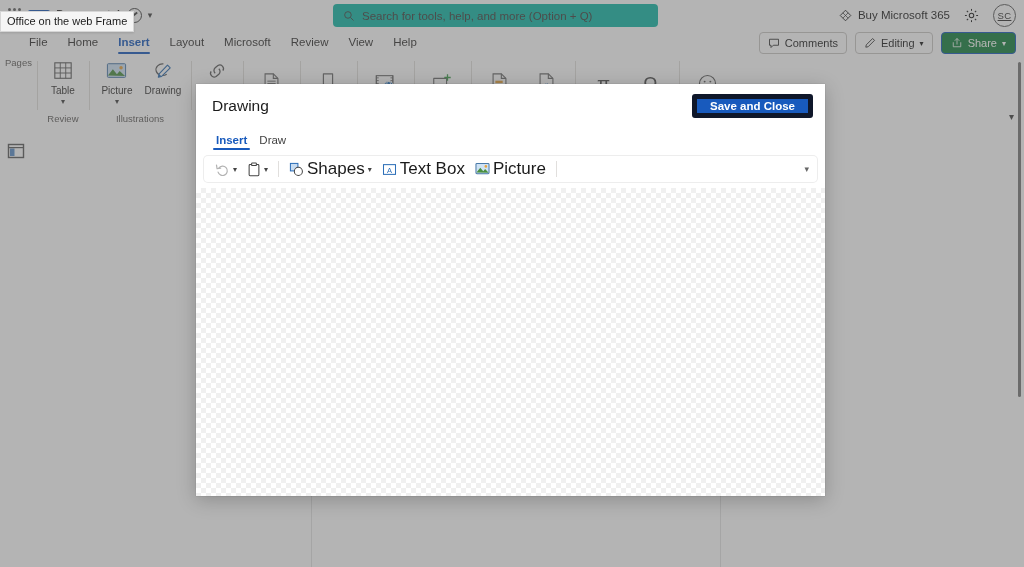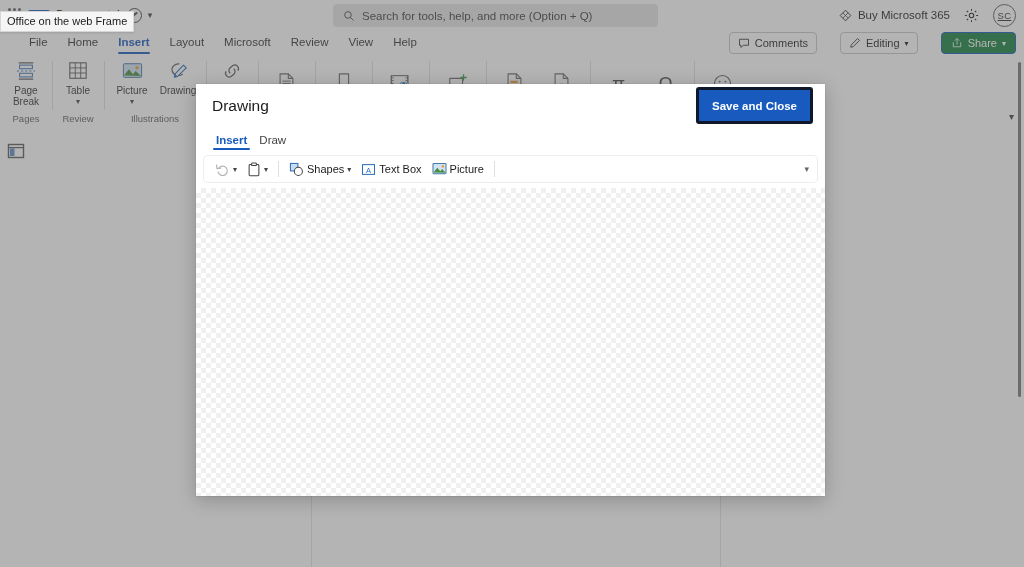--- a/index.html
+++ b/index.html
@@ -28,21 +28,21 @@
   .wordlogo { width: 22px; height: 16px; position: relative; }
   .wordlogo .bar { position:absolute; left:0; top:3px; width:22px; height:11px; background:#185abd; border-radius:2px;}
   .wordlogo .w { position:absolute; left:4px; top:3px; color:#fff; font-size:8px; font-weight:bold; line-height:11px;}
   .doctitle { font-size: 12px; color: #323130; white-space: nowrap; }
   .autosave-icon { width: 15px; height: 15px; border-radius: 50%; border: 1.5px solid #444; position: relative; }
   .autosave-icon::after { content:""; position:absolute; left:2px; top:5px; width:8px; height:2px; background:#444; transform: rotate(-38deg); }
   .chev { font-size: 9px; color: #444; }
 
   .tb-search {
     position: absolute; left: 333px; top: 4px; width: 325px; height: 23px;
-    background: #e5e5e5; border-radius: 4px; display: flex; align-items: center;
+    background: #14b8a6; border-radius: 4px; display: flex; align-items: center;
     gap: 7px; padding: 0 9px; border: 1px solid transparent;
   }
   .tb-search .ph { font-size: 11.5px; color: #41403f; white-space: nowrap; }
 
   .tb-right {
     position: absolute; right: 8px; top: 0; height: 30px; display: flex; align-items: center; gap: 14px;
   }
   .buy365 { display: flex; align-items: center; gap: 6px; font-size: 11.5px; color: #1b1b1b; }
   .diamond { width: 13px; height: 13px; }
   .gear { width: 15px; height: 15px; }
@@ -63,21 +63,21 @@
   
   .tabstrip {
     position: absolute; left: 0; top: 30px; width: 1024px; height: 25px;
     background: #ffffff; display: flex; align-items: center; padding-left: 20px; gap: 2px;
   }
   .rtab { font-size: 11.5px; color: #323130; padding: 3px 9px 4px; border-radius: 3px; position: relative; white-space: nowrap;}
   .rtab.active { color: #185abd; font-weight: bold; }
   .rtab.active::after {
     content:""; position:absolute; left: 9px; right: 9px; bottom: -2px; height: 2px; background: #185abd; border-radius: 2px;
   }
-  .tabstrip-right { position: absolute; right: 8px; top: 2px; display: flex; align-items: flex-start; gap: 23px; }
+  .tabstrip-right { position: absolute; right: 8px; top: 2px; display: flex; align-items: flex-start; gap: 8px; }
   .ghostbtn {
     display: flex; align-items: center; gap: 5px; font-size: 11px; color: #1b1b1b;
     border: 1px solid #c9c7c5; background: #fff; border-radius: 4px; padding: 3px 8px; height: 22px; white-space: nowrap;
   }
   .bluebtn {
     display: flex; align-items: center; gap: 5px; font-size: 11px; color: #fff;
     background: #15803d; border-radius: 4px; padding: 3px 9px; height: 22px; white-space: nowrap; border: 1px solid #185abd;
   }
 
   
@@ -129,35 +129,35 @@
   }
   .dlg-head {
     height: 43px; display: flex; align-items: center; padding: 0 12px 0 16px;
   }
   .dlg-title { font-size: 15.5px; color: #1b1b1b; flex: 1; }
   .dlg-btn-secondary {
     font-size: 11.5px; color: #1b1b1b; background: #fff; border: 1px solid #9a9a9a;
     border-radius: 3px; height: 24px; padding: 0 11px; margin-right: 10px; white-space: nowrap;
   }
   .dlg-btn-primary {
-    font-size: 11.5px; color: #fff; background: #185abd; border: 3px solid #0f172a;
-    border-radius: 3px; height: 37px; padding: 0 13px; white-space: nowrap; font-weight: bold;
+    font-size: 11.5px; color: #fff; background: #185abd; border: 5px solid #0f172a;
+    border-radius: 3px; height: 24px; padding: 0 13px; white-space: nowrap; font-weight: bold;
   }
   .dlg-tabs { height: 23px; display: flex; align-items: flex-end; gap: 4px; padding-left: 16px; background:#fff;}
   .dtab { font-size: 11.5px; color: #424242; padding: 0 4px 4px; position: relative; }
   .dtab.active { color: #185abd; font-weight: bold; }
   .dtab.active::after { content:""; position:absolute; left:1px; right:1px; bottom:0; height:2px; background:#185abd; border-radius:2px;}
 
   .dlg-toolbar {
     margin: 6px 8px 0 8px; height: 26px; background: #ffffff; border-radius: 4px;
     display: flex; align-items: center; padding: 0 6px; position: relative;
     box-shadow: 0 0 0 1px #ededed;
   }
   .tb-item { display: flex; align-items: center; gap: 3px; padding: 2px 5px; border-radius: 3px; height: 21px;}
-  .tb-item .tl { font-size: 11px; color: #1b1b1b; white-space: nowrap; }
+  .tb-item .tl { font-size: 17px; color: #1b1b1b; white-space: nowrap; }
   .tb-item .cv { font-size: 8px; color: #444; }
   .tb-sep { width: 1px; height: 16px; background: #e1dfdd; margin: 0 5px; }
   .tb-collapse { position: absolute; right: 8px; font-size: 9px; color: #666; }
 
   .dlg-canvas {
     position: absolute; left: 0; right: 0; top: 104px; bottom: 0;
     background-color: #ffffff;
     background-image:
       linear-gradient(45deg, #f0f0f0 25%, transparent 25%, transparent 75%, #f0f0f0 75%),
       linear-gradient(45deg, #f0f0f0 25%, transparent 25%, transparent 75%, #f0f0f0 75%);
@@ -261,33 +261,20 @@
           </svg>
           <span>Share</span>
           <span style="font-size:8px">▾</span>
         </div>
       </div>
     </div>
 
     <div class="ribbon">
 
       <div class="rgroup">
-        <div class="rg-items">
-          <div class="rbtn">
-            <div class="ico">
-              <svg width="22" height="20" viewBox="0 0 24 22">
-                <path d="M4 2h16M4 20h16" stroke="#5b5b5b" stroke-width="1.3"></path>
-                <rect x="5" y="4.5" width="14" height="4" fill="none" stroke="#3a6fb5" stroke-width="1.1"></rect>
-                <rect x="5" y="13.5" width="14" height="4" fill="none" stroke="#3a6fb5" stroke-width="1.1"></rect>
-                <path d="M2 11h20" stroke="#3a6fb5" stroke-width="1" stroke-dasharray="2.5 2"></path>
-              </svg>
-            </div>
-            <div class="lbl">Page Break</div>
-          </div>
-        </div>
         <div class="rg-name">Pages</div>
       </div>
 
       <div class="rgroup">
         <div class="rg-items">
           <div class="rbtn">
             <div class="ico">
               <svg width="22" height="20" viewBox="0 0 24 22">
                 <rect x="3" y="2" width="18" height="17" fill="none" stroke="#5b5b5b" stroke-width="1.2"></rect>
                 <path d="M3 7.6h18M3 13.2h18M9 2v17M15 2v17" stroke="#5b5b5b" stroke-width="1"></path>

